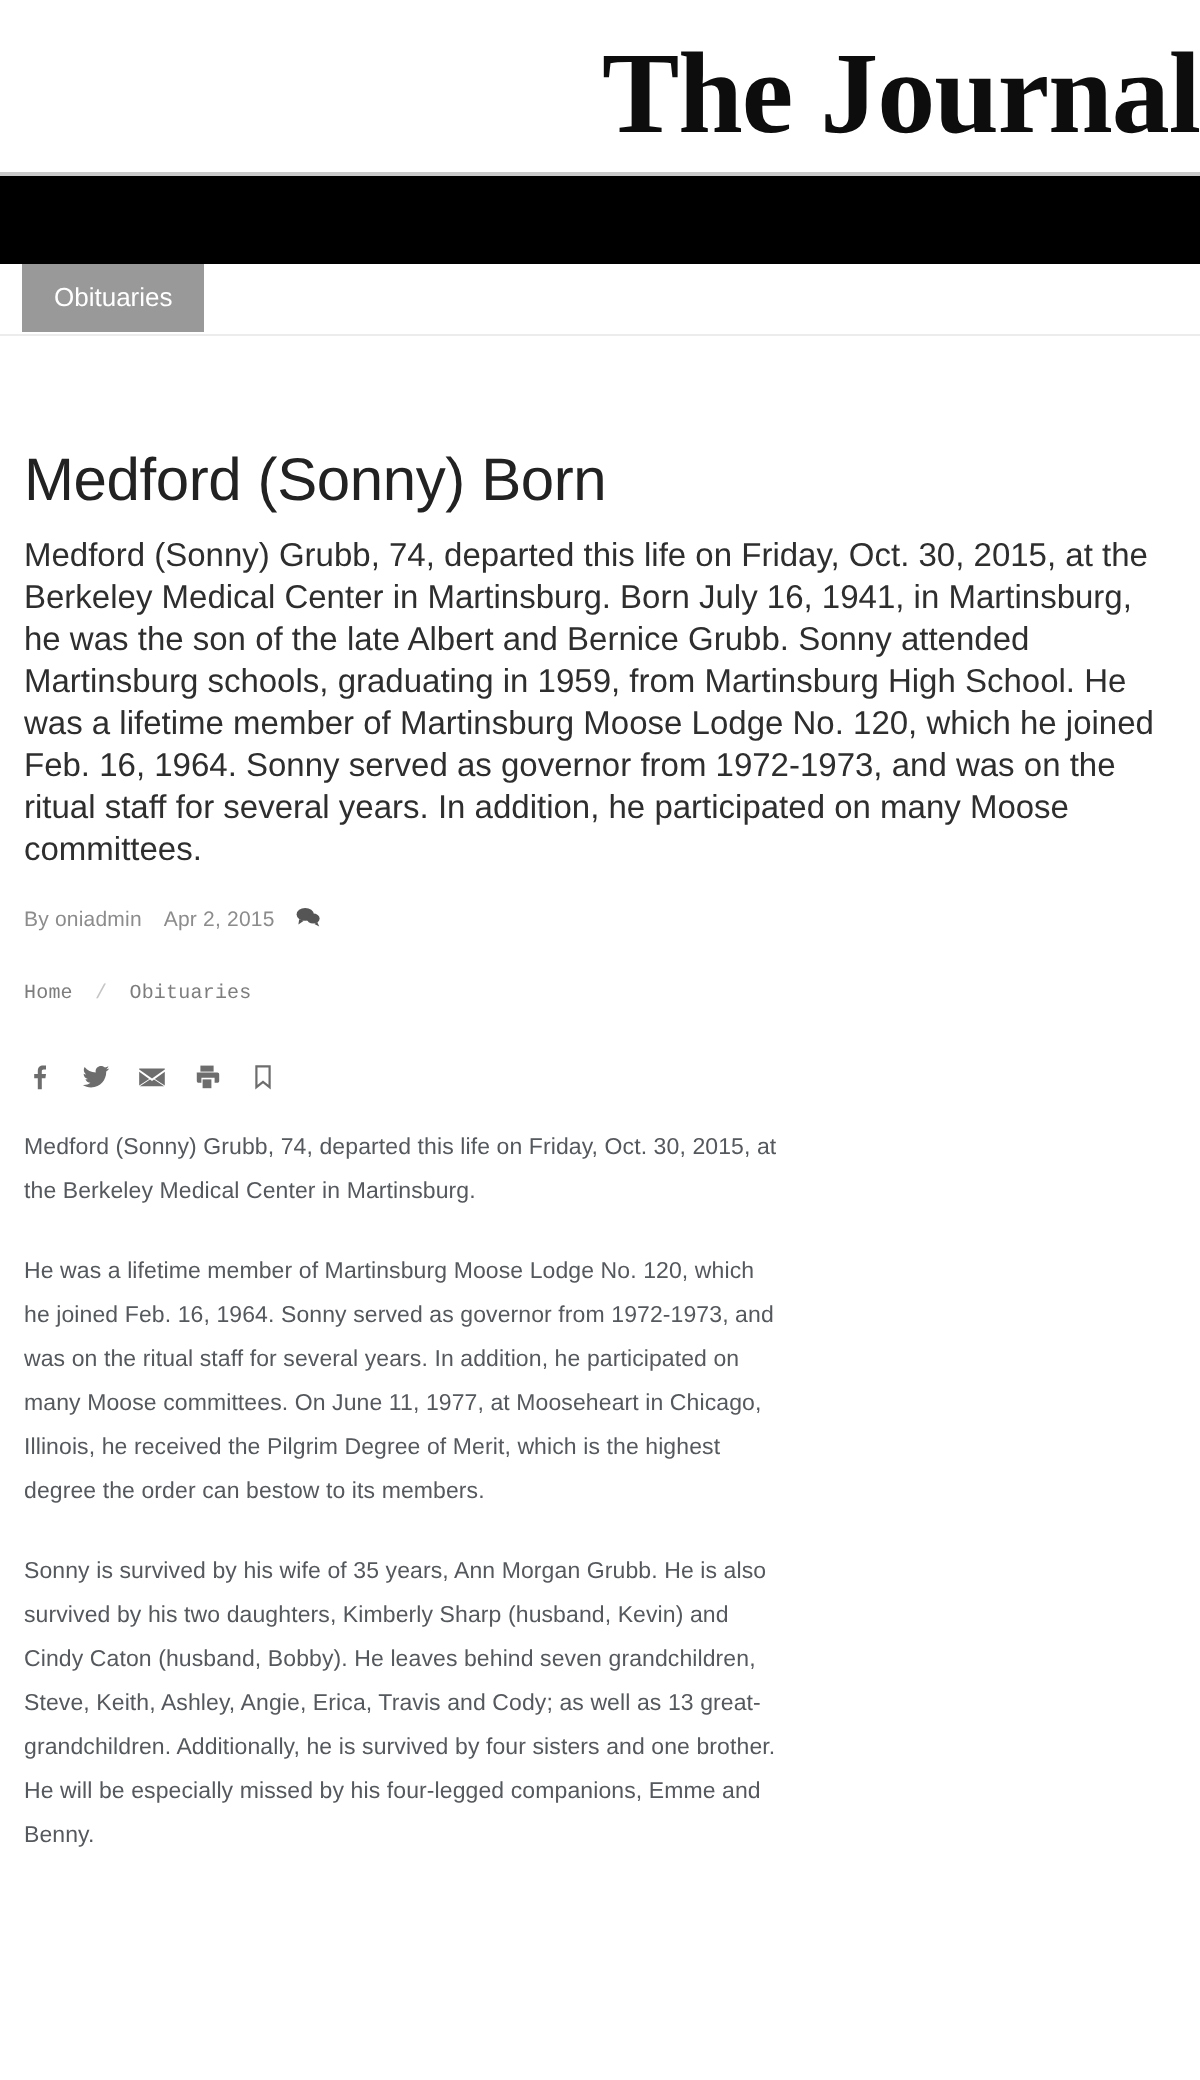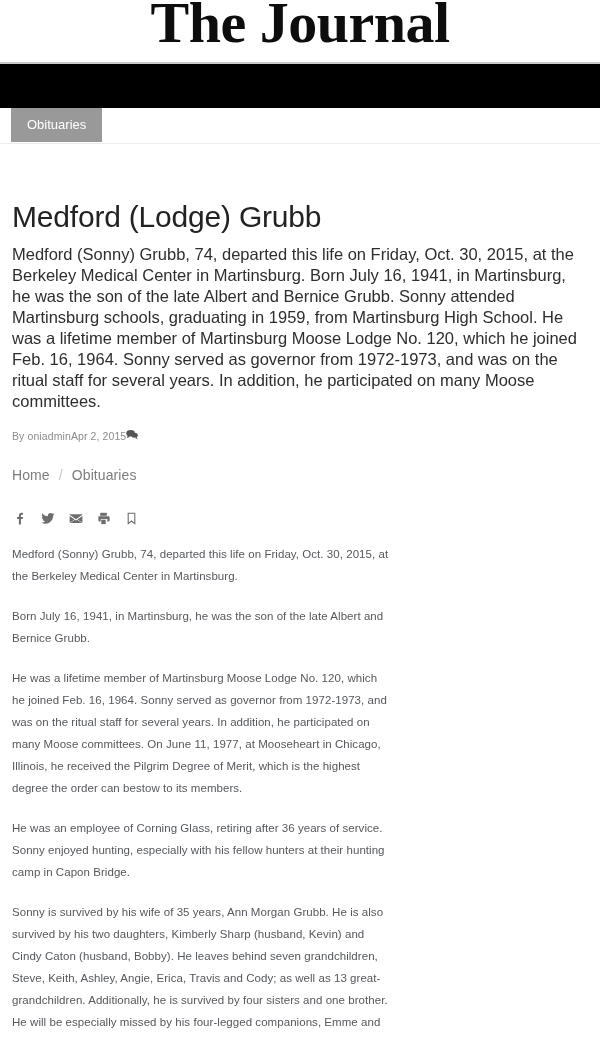--- a/index.html
+++ b/index.html
@@ -15,22 +15,23 @@
     overflow: hidden;
     position: relative;
   }
 
   
   .masthead {
     height: 62px;
     background: #ffffff;
     display: flex;
     align-items: flex-start;
-    justify-content: center;
+    justify-content: flex-end;
     overflow: hidden;
+    margin-top: 24px;
   }
   .masthead-title {
     font-family: "Liberation Serif", serif;
     font-weight: bold;
     font-size: 58px;
     line-height: 58px;
     letter-spacing: -0.5px;
     color: #0d0d0d;
     margin-top: -6px;
     white-space: nowrap;
@@ -106,34 +107,36 @@
     line-height: 21px;
     color: #2e2e2e;
     margin: 0;
   }
   .byline {
     margin-top: 17px;
     font-size: 10.5px;
     color: #8c8c8c;
     display: flex;
     align-items: center;
+    gap: 11px;
     letter-spacing: 0.1px;
   }
   .byline .comment-icon {
     display: inline-block;
     color: #6b6b6b;
     font-size: 11px;
     line-height: 11px;
   }
 
   .breadcrumb {
     margin-top: 25px;
-    font-size: 14px;
+    font-size: 10px;
     color: #7d7d7d;
     letter-spacing: 0.1px;
+    font-family: Liberation Mono, monospace;
   }
   .breadcrumb .crumb-sep {
     color: #c5c5c5;
     padding: 0 5px;
   }
 
   
   .share-row {
     margin-top: 26px;
     display: flex;
@@ -206,21 +209,21 @@
     <span class="nav-sub"></span>
   </div>
 </div>
 
 <div class="section-tab-row">
   <div class="section-tab">Obituaries</div>
 </div>
 
 <div class="article">
 
-  <h1 class="headline">Medford (Lodge) Grubb</h1>
+  <h1 class="headline">Medford (Sonny) Born</h1>
 
   <p class="standfirst">Medford (Sonny) Grubb, 74, departed this life on Friday, Oct. 30, 2015, at the Berkeley Medical Center in Martinsburg. Born July 16, 1941, in Martinsburg, he was the son of the late Albert and Bernice Grubb. Sonny attended Martinsburg schools, graduating in 1959, from Martinsburg High School. He was a lifetime member of Martinsburg Moose Lodge No. 120, which he joined Feb. 16, 1964. Sonny served as governor from 1972-1973, and was on the ritual staff for several years. In addition, he participated on many Moose committees.</p>
 
   <div class="byline">
     <span>By oniadmin</span>
     <span>Apr 2, 2015</span>
     <span class="comment-icon">
       <svg width="12" height="11" viewBox="0 0 12 11" fill="#555">
         <ellipse cx="4.6" cy="4.2" rx="4.3" ry="3.2"></ellipse>
         <path d="M1.6 6.6 L1.2 9.2 L3.9 7.4 Z"></path>
@@ -264,20 +267,18 @@
     </span>
     <span class="share-icon">
       <svg width="11" height="13" viewBox="0 0 11 13" fill="none" stroke="currentColor" stroke-width="1.1">
         <path d="M2.2 1.2h6.6v10.4L5.5 9 2.2 11.6V1.2z"></path>
       </svg>
     </span>
   </div>
 
   <div class="body-copy">
     <p>Medford (Sonny) Grubb, 74, departed this life on Friday, Oct. 30, 2015, at the Berkeley Medical Center in Martinsburg.</p>
-    <p>Born July 16, 1941, in Martinsburg, he was the son of the late Albert and Bernice Grubb.</p>
     <p>He was a lifetime member of Martinsburg Moose Lodge No. 120, which he joined Feb. 16, 1964. Sonny served as governor from 1972-1973, and was on the ritual staff for several years. In addition, he participated on many Moose committees. On June 11, 1977, at Mooseheart in Chicago, Illinois, he received the Pilgrim Degree of Merit, which is the highest degree the order can bestow to its members.</p>
-    <p>He was an employee of Corning Glass, retiring after 36 years of service. Sonny enjoyed hunting, especially with his fellow hunters at their hunting camp in Capon Bridge.</p>
     <p>Sonny is survived by his wife of 35 years, Ann Morgan Grubb. He is also survived by his two daughters, Kimberly Sharp (husband, Kevin) and Cindy Caton (husband, Bobby). He leaves behind seven grandchildren, Steve, Keith, Ashley, Angie, Erica, Travis and Cody; as well as 13 great-grandchildren. Additionally, he is survived by four sisters and one brother. He will be especially missed by his four-legged companions, Emme and Benny.</p>
 
   </div>
 
 </div>
 
 </body></html>

